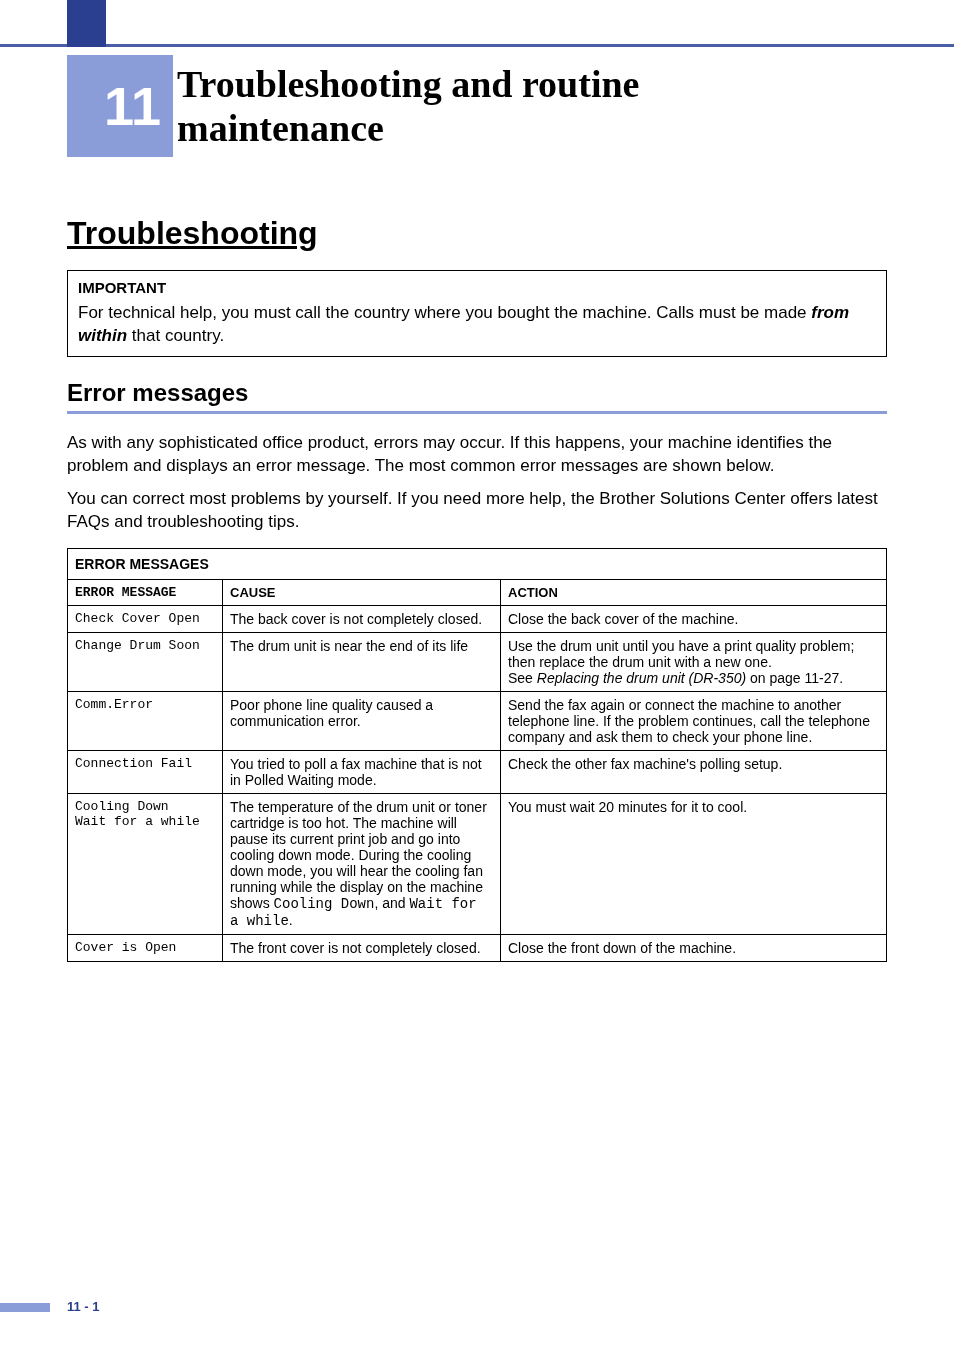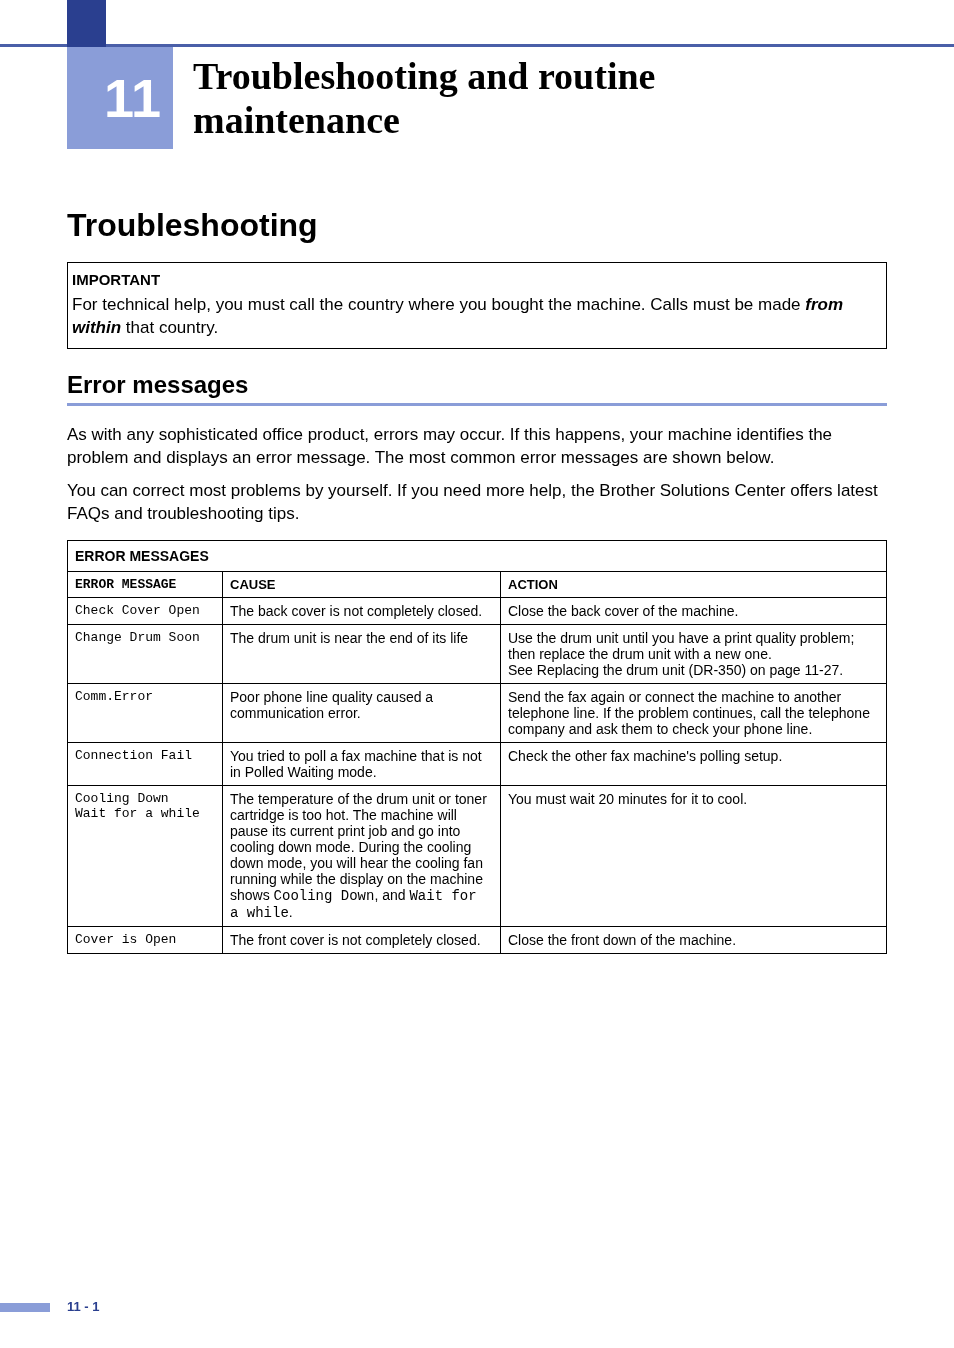--- a/index.html
+++ b/index.html
@@ -24,21 +24,21 @@
       position: absolute;
       left: 67px;
       top: 0;
       width: 39px;
       height: 47px;
       background: #2a3f8f;
     }
     .chapter-header {
       display: flex;
       align-items: stretch;
-      margin-top: 0;
+      margin-top: 8px;
     }
     .chapter-number-box {
       width: 106px;
       min-height: 102px;
       background: #8a9dd8;
       display: flex;
       align-items: center;
       justify-content: flex-end;
       padding-right: 12px;
       margin-left: 67px;
@@ -47,38 +47,39 @@
       font-size: 54px;
       font-weight: bold;
       color: #fff;
       font-family: Arial, sans-serif;
     }
     .chapter-title {
       font-size: 38px;
       font-weight: bold;
       font-family: "Times New Roman", serif;
       color: #000;
-      padding-left: 20px;
+      padding-left: 4px;
       padding-top: 8px;
       line-height: 1.15;
     }
     .content {
       padding: 0 67px;
     }
     .section-h1 {
       font-size: 32px;
       font-weight: bold;
       font-family: Arial, sans-serif;
       margin-top: 58px;
       margin-bottom: 18px;
       color: #000;
+      text-decoration: underline;
     }
     .important-box {
       border: 1px solid #000;
-      padding: 8px 4px;
+      padding: 8px 10px;
       margin-bottom: 20px;
     }
     .important-label {
       font-weight: bold;
       font-size: 15px;
       margin-bottom: 6px;
     }
     .important-text {
       font-size: 17px;
       line-height: 1.35;
@@ -140,20 +141,21 @@
     .error-table .col-cause {
       width: 278px;
     }
     .error-table .col-action {
       width: auto;
     }
     .mono {
       font-family: "Courier New", monospace;
     }
     .italic {
+      font-style: italic;
     }
     .page-footer {
       position: absolute;
       bottom: 36px;
       left: 0;
       width: 100%;
       height: 14px;
     }
     .footer-bar {
       position: absolute;

